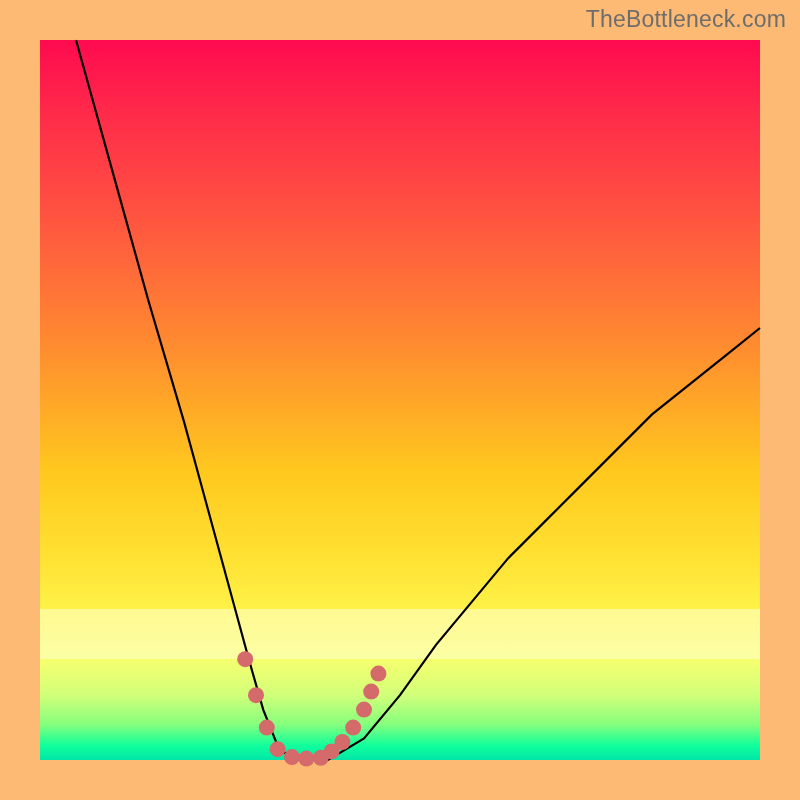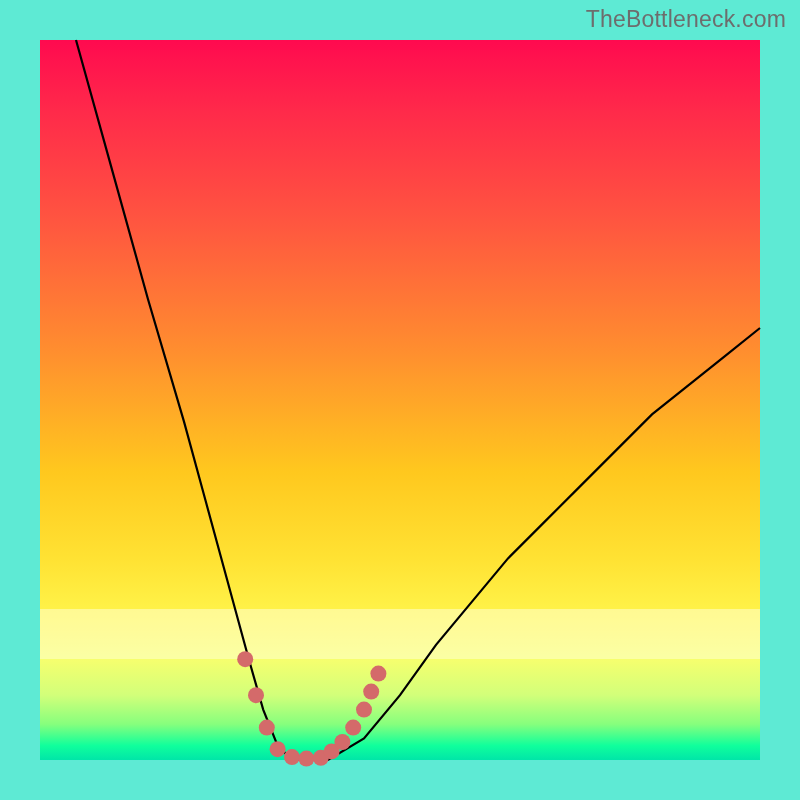--- a/index.html
+++ b/index.html
@@ -10,21 +10,21 @@
     background: #000;
     font-family: Arial, Helvetica, sans-serif;
     overflow: hidden;
   }
   .frame {
     position: absolute;
     left: 0;
     top: 0;
     width: 800px;
     height: 800px;
-    background: #5eead4;
+    background: #fdba74;
   }
   .plot {
     position: absolute;
     left: 40px;
     top: 40px;
     width: 720px;
     height: 720px;
     
     background: linear-gradient(
       to bottom,

